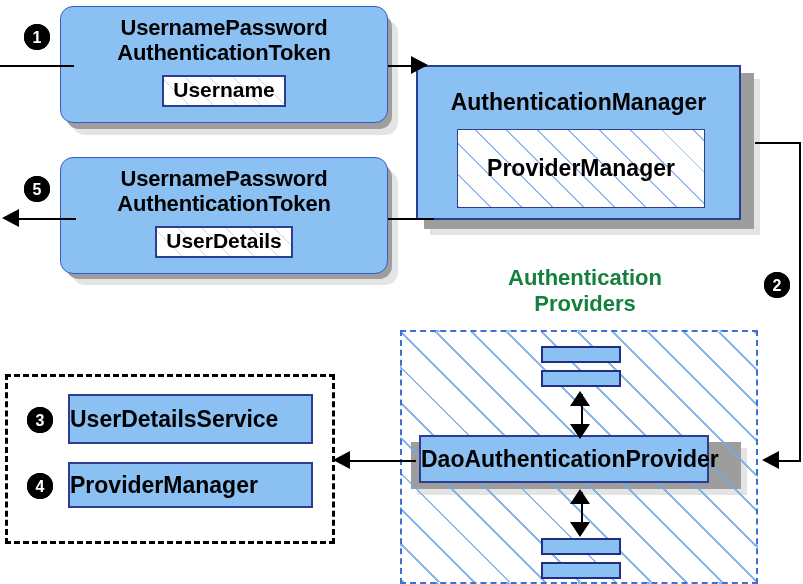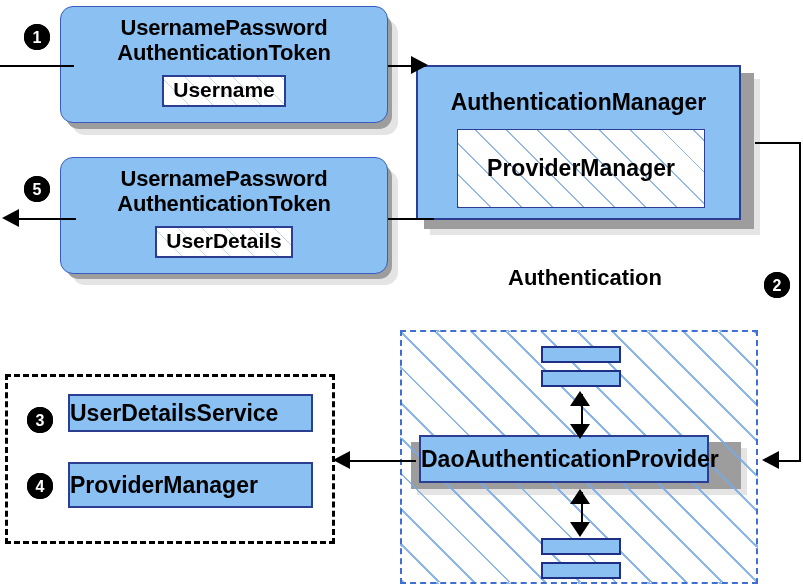--- a/index.html
+++ b/index.html
@@ -120,21 +120,21 @@
         rgba(255,255,255,0) 25px);
     box-sizing: border-box;
     z-index: 2;
   }
   .providers-title {
     position: absolute;
     font-weight: bold;
     font-size: 22px;
     line-height: 26px;
     text-align: center;
-    color: #000000;
+    color: #15803d;
   }
 
   
   .dotted-region {
     position: absolute;
     border: 3px dashed #000000;
     background: #ffffff;
     box-sizing: border-box;
     z-index: 2;
   }
@@ -245,20 +245,21 @@
 
   <div class="shadow-layer" style="left:424px; top:73px; width:330px; height:156px;"></div>
   <div class="shadow-layer2" style="left:430px; top:79px; width:330px; height:156px;"></div>
   <div class="bluebox" style="left:416px; top:65px; width:325px; height:155px;">
     <div class="am-title">AuthenticationManager</div>
     <div class="pm-box" style="left:39px; top:62px; width:248px; height:79px;">ProviderManager</div>
   </div>
 
   <div class="providers-title" style="left:455px; top:265px; width:260px;">
     <span>Authentication</span><br>
+    <span>Providers</span>
   </div>
   <div class="badge" style="left:764px; top:272px; font-size:0;">
     <svg width="26" height="26" viewBox="0 0 26 26">
       <circle cx="13" cy="13" r="13" fill="#000"></circle>
       <text x="13" y="19" font-size="16" font-weight="bold" fill="#fff" text-anchor="middle" font-family="Liberation Sans, sans-serif">2</text>
     </svg>
   </div>
 
   <div class="providers-region" style="left:400px; top:330px; width:358px; height:254px;"></div>
 
@@ -285,21 +286,21 @@
   <div class="dotted-region" style="left:5px; top:374px; width:330px; height:170px;"></div>
 
   <div class="badge" style="left:27px; top:407px; font-size:0;">
     <svg width="26" height="26" viewBox="0 0 26 26">
       <circle cx="13" cy="13" r="13" fill="#000"></circle>
       <text x="13" y="19" font-size="16" font-weight="bold" fill="#fff" text-anchor="middle" font-family="Liberation Sans, sans-serif">3</text>
     </svg>
   </div>
   <div class="shadow-layer" style="left:60px; top:403px; width:250px; height:43px;"></div>
   <div class="shadow-layer2" style="left:66px; top:409px; width:250px; height:43px;"></div>
-  <div class="bluebox" style="left:68px; top:394px; width:245px; height:38px;">
+  <div class="bluebox" style="left:68px; top:394px; width:245px; height:50px;">
     <span class="label-box">UserDetailsService</span>
   </div>
 
   <div class="badge" style="left:27px; top:473px; font-size:0;">
     <svg width="26" height="26" viewBox="0 0 26 26">
       <circle cx="13" cy="13" r="13" fill="#000"></circle>
       <text x="13" y="19" font-size="16" font-weight="bold" fill="#fff" text-anchor="middle" font-family="Liberation Sans, sans-serif">4</text>
     </svg>
   </div>
   <div class="shadow-layer" style="left:60px; top:470px; width:250px; height:43px;"></div>

